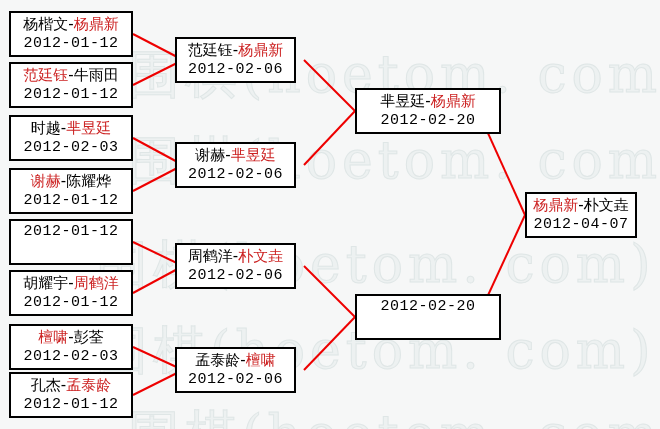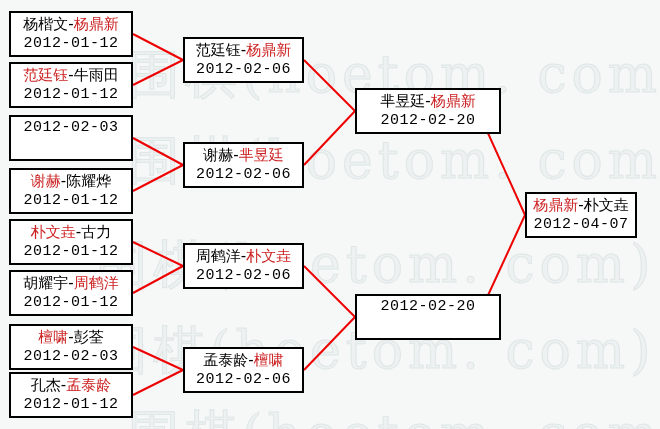--- a/index.html
+++ b/index.html
@@ -45,21 +45,21 @@
     font-size:15px;
     line-height:20px;
     padding-top:1px;
     color:#000;
     white-space:nowrap;
   }
   .box .l1{font-size:15px;}
   .box .l2{font-size:15px;letter-spacing:0.5px;font-family:Liberation Mono, monospace;}
   .box .win{color:var(--winner,#cc2222);}
   .c1{left:9px;width:124px;}
-  .c2{left:183px;width:121px;}
+  .c2{left:175px;width:121px;}
   .c3{left:355px;width:146px;}
   .c4{left:525px;width:112px;}
 </style>
 </head>
 <body>
 
 <div class="stage">
 
   <div class="wm-layer">
     <div class="wm r0">围棋(hoetom. com)</div>
@@ -88,28 +88,28 @@
 
   <div class="box c1" style="top:11px">
     <div class="l1"><span class="p1">杨楷文</span><span class="sep">-</span><span class="p2 win">杨鼎新</span></div>
     <div class="l2">2012-01-12</div>
   </div>
   <div class="box c1" style="top:62px">
     <div class="l1"><span class="p1 win">范廷钰</span><span class="sep">-</span><span class="p2">牛雨田</span></div>
     <div class="l2">2012-01-12</div>
   </div>
   <div class="box c1" style="top:115px">
+    <div class="l1"><span class="p1">时越</span><span class="sep">-</span><span class="p2 win">芈昱廷</span></div>
     <div class="l2">2012-02-03</div>
   </div>
   <div class="box c1" style="top:168px">
     <div class="l1"><span class="p1 win">谢赫</span><span class="sep">-</span><span class="p2">陈耀烨</span></div>
     <div class="l2">2012-01-12</div>
   </div>
   <div class="box c1" style="top:219px">
-    <div class="l1"><span class="p1 win">朴文垚</span><span class="sep">-</span><span class="p2">古力</span></div>
     <div class="l2">2012-01-12</div>
   </div>
   <div class="box c1" style="top:270px">
     <div class="l1"><span class="p1">胡耀宇</span><span class="sep">-</span><span class="p2 win">周鹤洋</span></div>
     <div class="l2">2012-01-12</div>
   </div>
   <div class="box c1" style="top:324px">
     <div class="l1"><span class="p1 win">檀啸</span><span class="sep">-</span><span class="p2">彭荃</span></div>
     <div class="l2">2012-02-03</div>
   </div>

